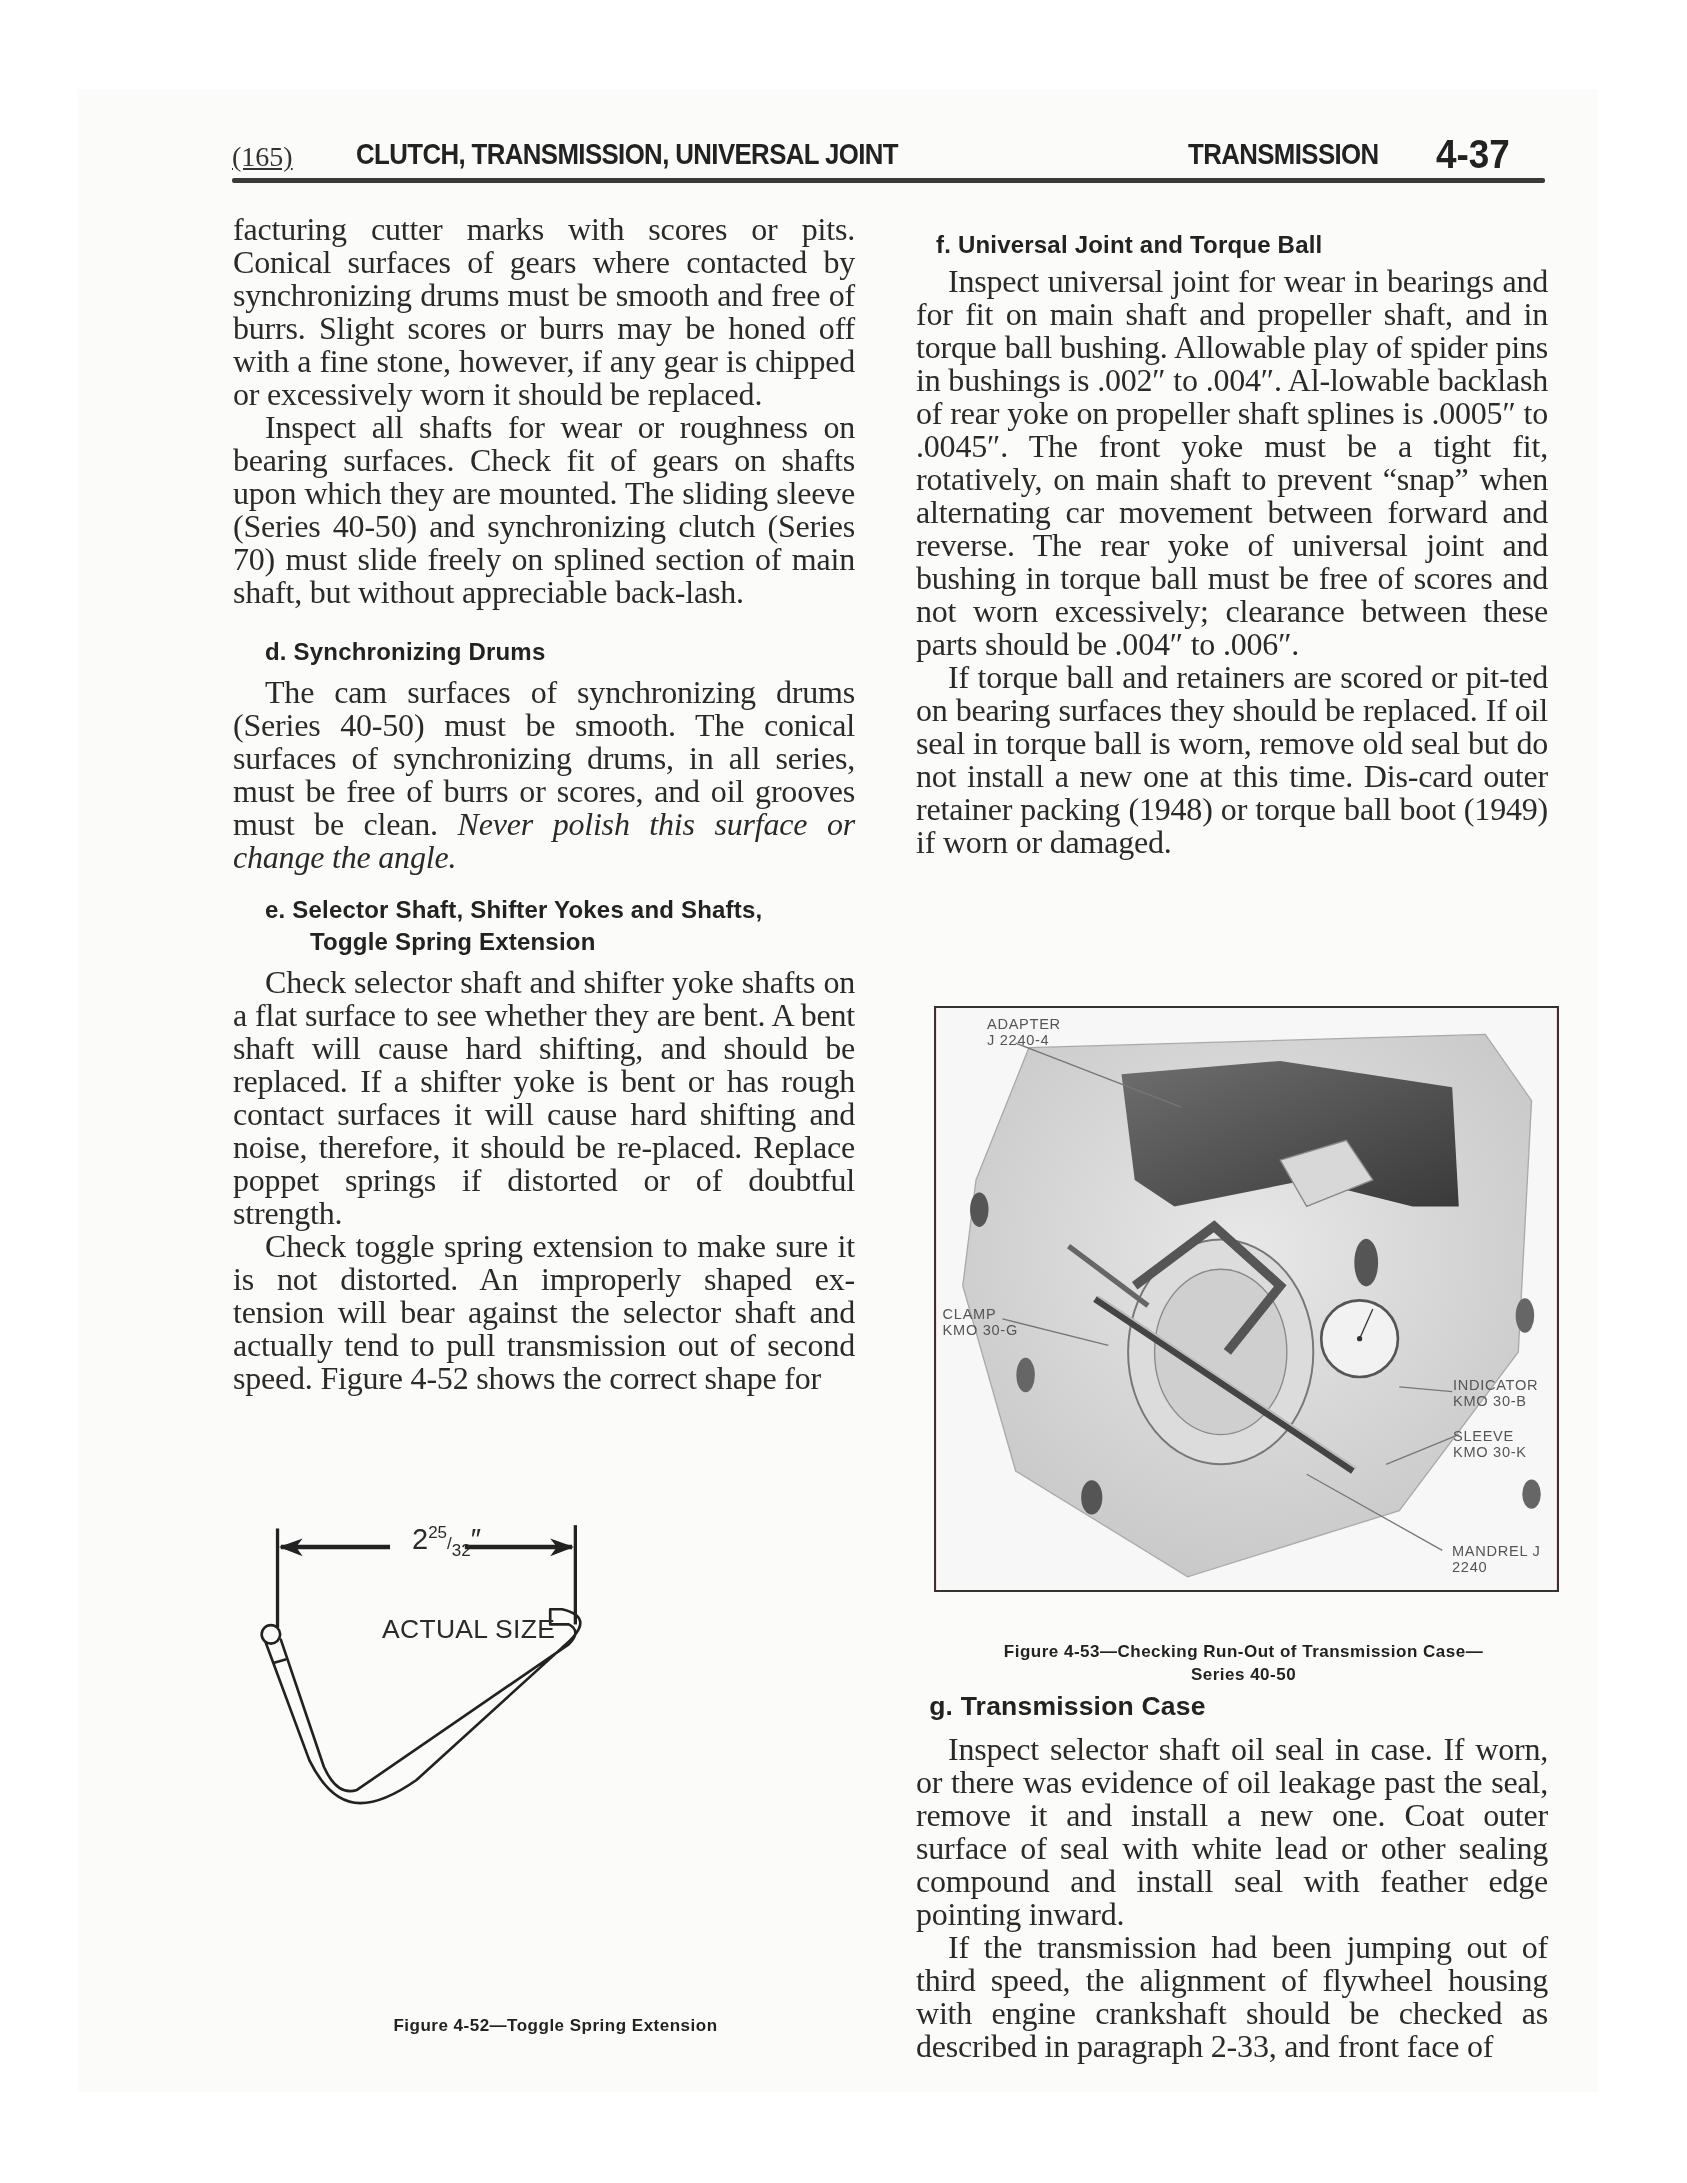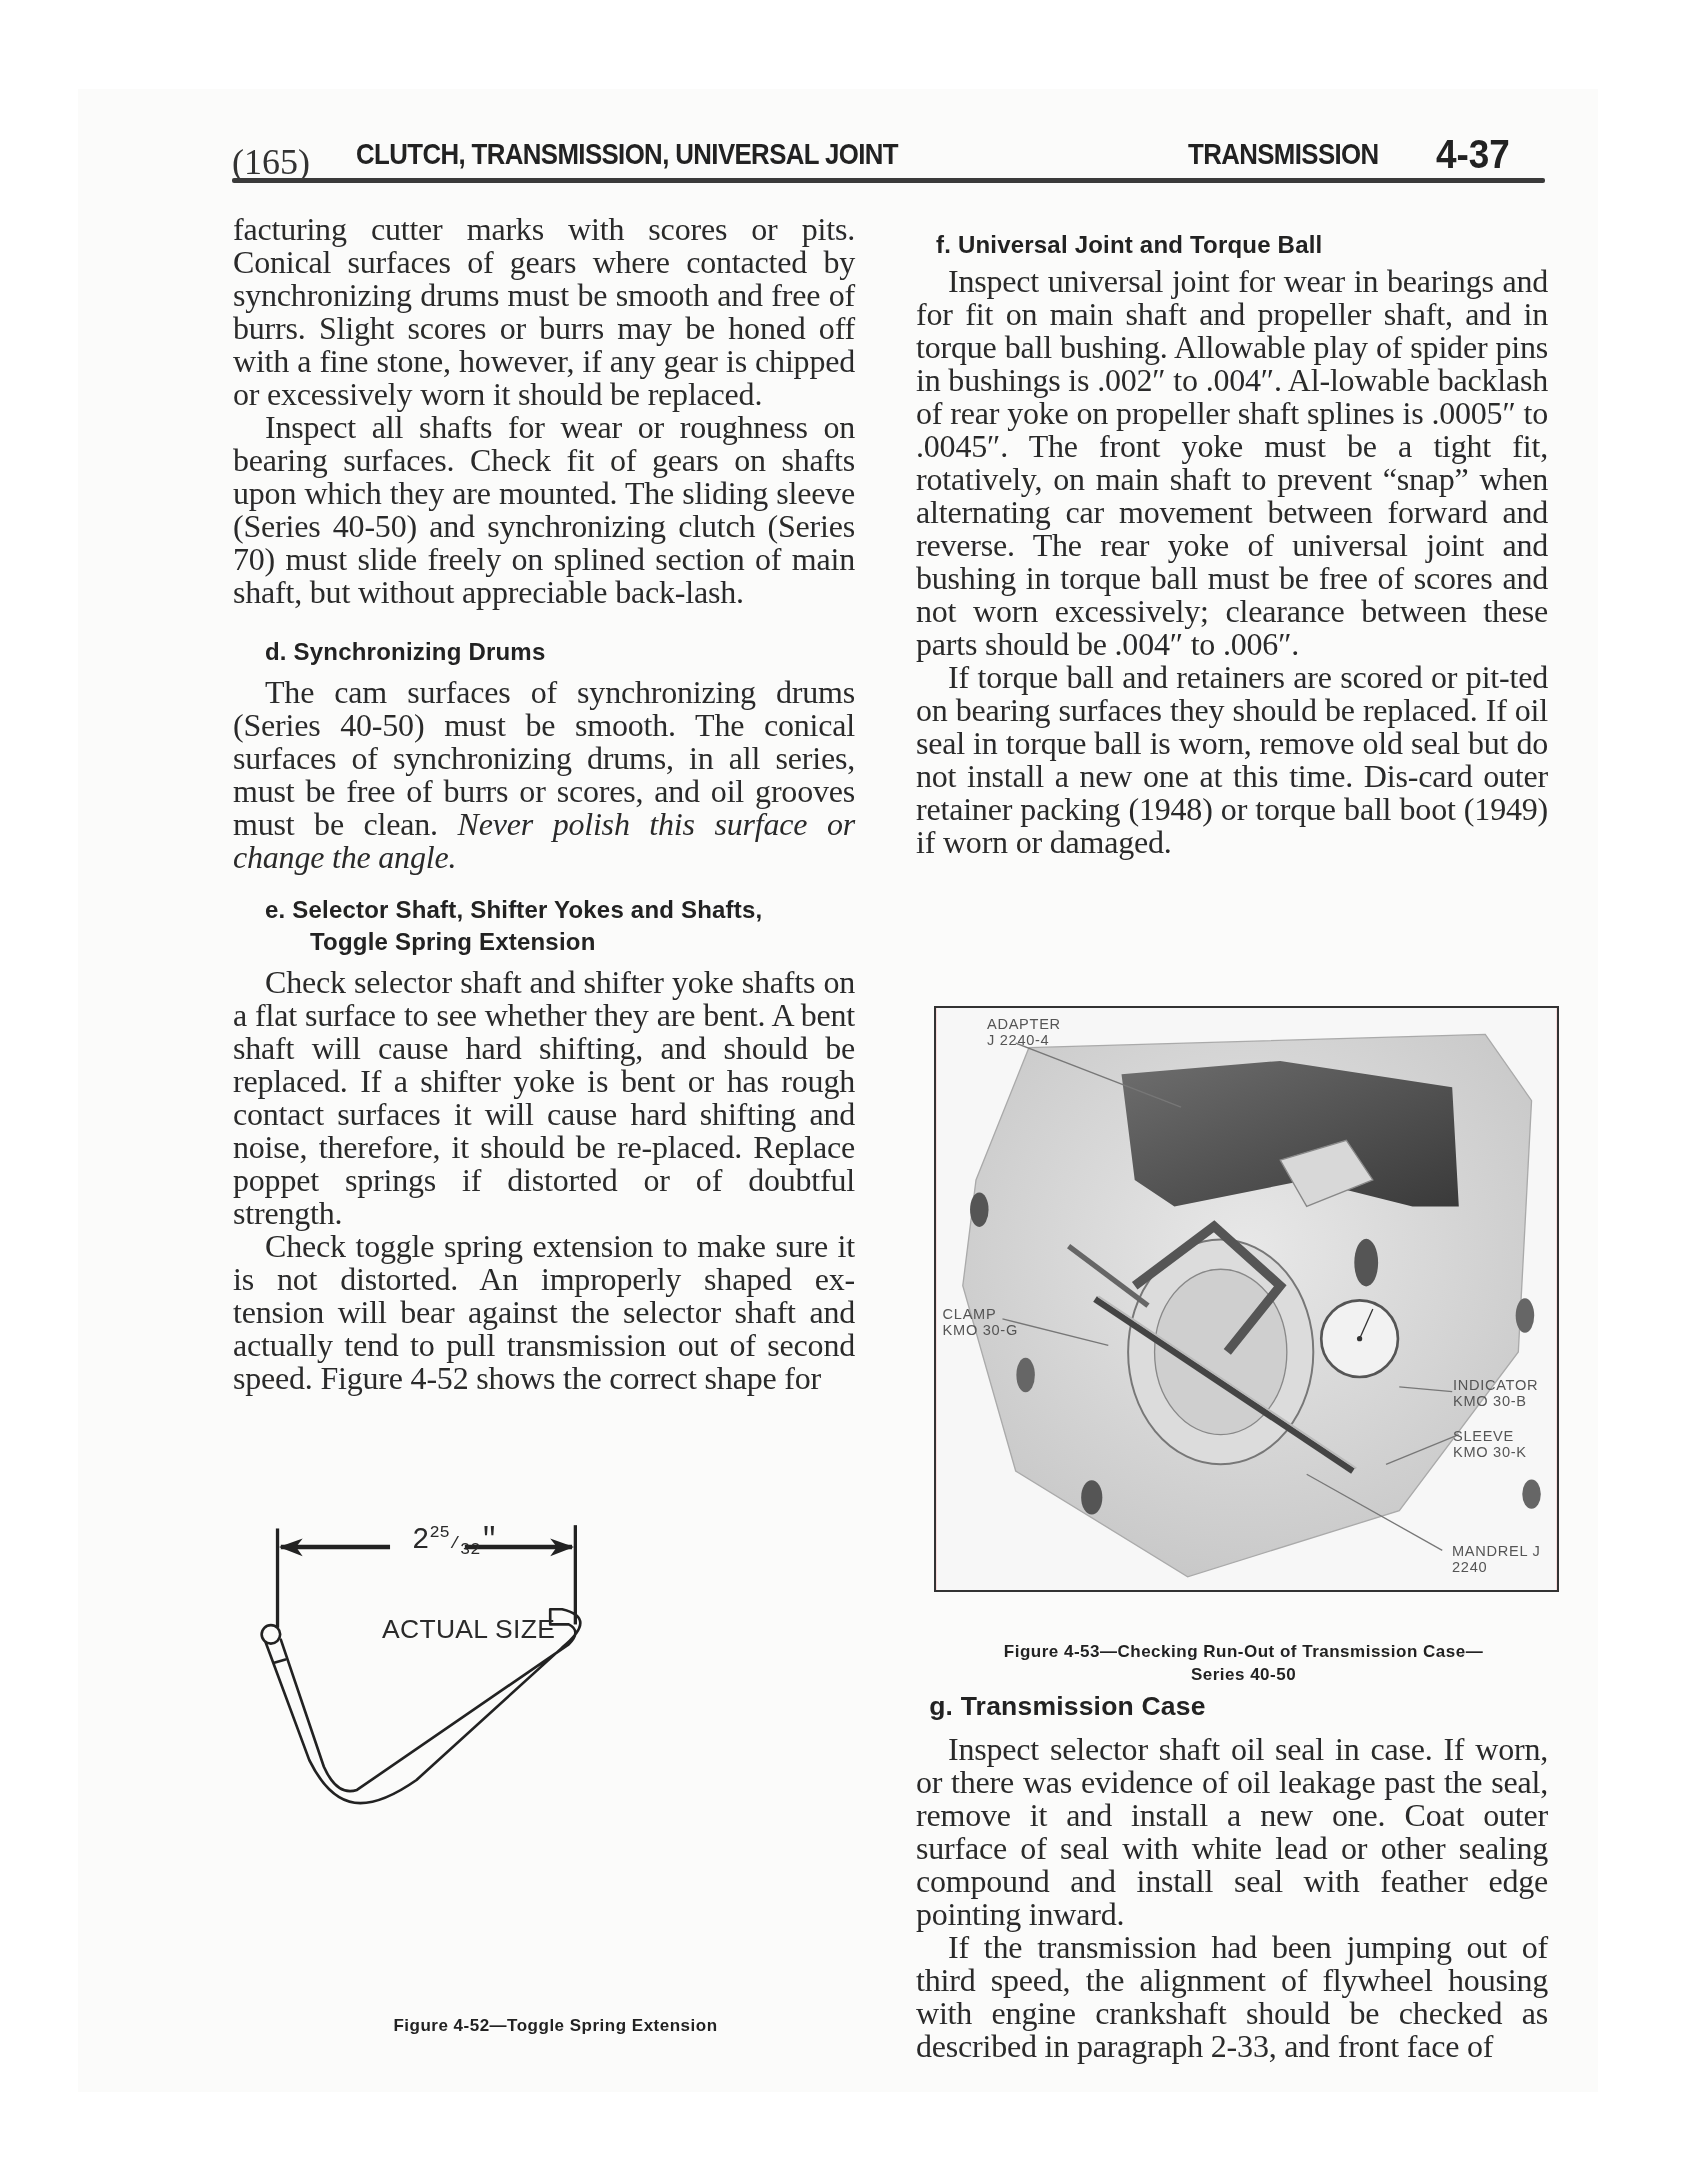--- a/index.html
+++ b/index.html
@@ -9,21 +9,21 @@
     font-family: "Liberation Serif", "DejaVu Serif", serif;
     color: #2a2a2a;
   }
   .scan {
     position: absolute; left: 78px; top: 89px; width: 1520px; height: 2003px;
     background: #fbfbfa;
   }
   .header {
     position: absolute; left: 232px; top: 132px; width: 1317px; height: 53px;
   }
-  .hdr-pg { position: absolute; left: 0; top: 9.3px; font-size: 36px; font-family: "Liberation Serif", serif; color:#333; }
+  .hdr-pg { position: absolute; left: 0; top: 9.3px; font-size: 28px; font-family: "Liberation Serif", serif; color:#333;text-decoration:underline; }
   .hdr-left { position: absolute; left: 124px; top: 5.3px; font-size: 30px; font-weight: bold; font-family: "Liberation Sans", sans-serif; letter-spacing: -0.7px; transform: scaleX(0.86); transform-origin: left center; white-space: nowrap; color:#222; }
   .hdr-right { position: absolute; left: 956px; top: 5.3px; font-size: 30px; font-weight: bold; font-family: "Liberation Sans", sans-serif; letter-spacing: -0.7px; transform: scaleX(0.86); transform-origin: left center; white-space: nowrap; color:#222; }
   .hdr-num { position: absolute; left: 1204px; top: -1.3px; font-size: 41px; font-weight: bold; font-family: "Liberation Sans", sans-serif; transform: scaleX(0.9); transform-origin: left center; white-space: nowrap; color:#222; }
   .hdr-rule { position: absolute; left: 0; top: 46px; width: 1313px; height: 4.6px; background: #3a3a3a; border-radius: 2px; }
 
   .col { position: absolute; width: 622px; }
   .col-left { left: 233px; top: 213px; }
   .col-right { left: 916px; top: 213px; width: 632px; }
   p.body {
     margin: 0; font-size: 32px; line-height: 33px; text-align: justify;
@@ -38,21 +38,21 @@
   }
   .fig-caption {
     font-family: "Liberation Sans", "DejaVu Sans", sans-serif; font-weight: bold;
     font-size: 17px; text-align: center; color: #222; letter-spacing: 0.5px; line-height: 22.5px;
   }
   .photo-box {
     position: absolute; left: 934px; top: 1006px; width: 621px; height: 582px;
     border: 2px solid #333; background: #fca5a5; overflow: hidden;
   }
   .callout { position: absolute; font-family: "Liberation Sans", "DejaVu Sans", sans-serif; font-size: 14.6px; line-height: 16px; color: #555; letter-spacing: 0.7px; }
-  .dim-label { position: absolute; font-family: Liberation Mono, monospace; font-size: 29px; color:#2a2a2a; }
+  .dim-label { position: absolute; font-family: Liberation Sans, sans-serif; font-size: 29px; color:#2a2a2a; }
   .actual-size { position: absolute; font-family: "Liberation Sans", sans-serif; font-size: 26.5px; color:#2a2a2a; letter-spacing: 0.3px; }
 </style>
 </head>
 <body>
 
 <div class="scan"></div>
 
 <div class="header">
   <span class="hdr-pg">(165)</span>
   <span class="hdr-left">CLUTCH, TRANSMISSION, UNIVERSAL JOINT</span>

